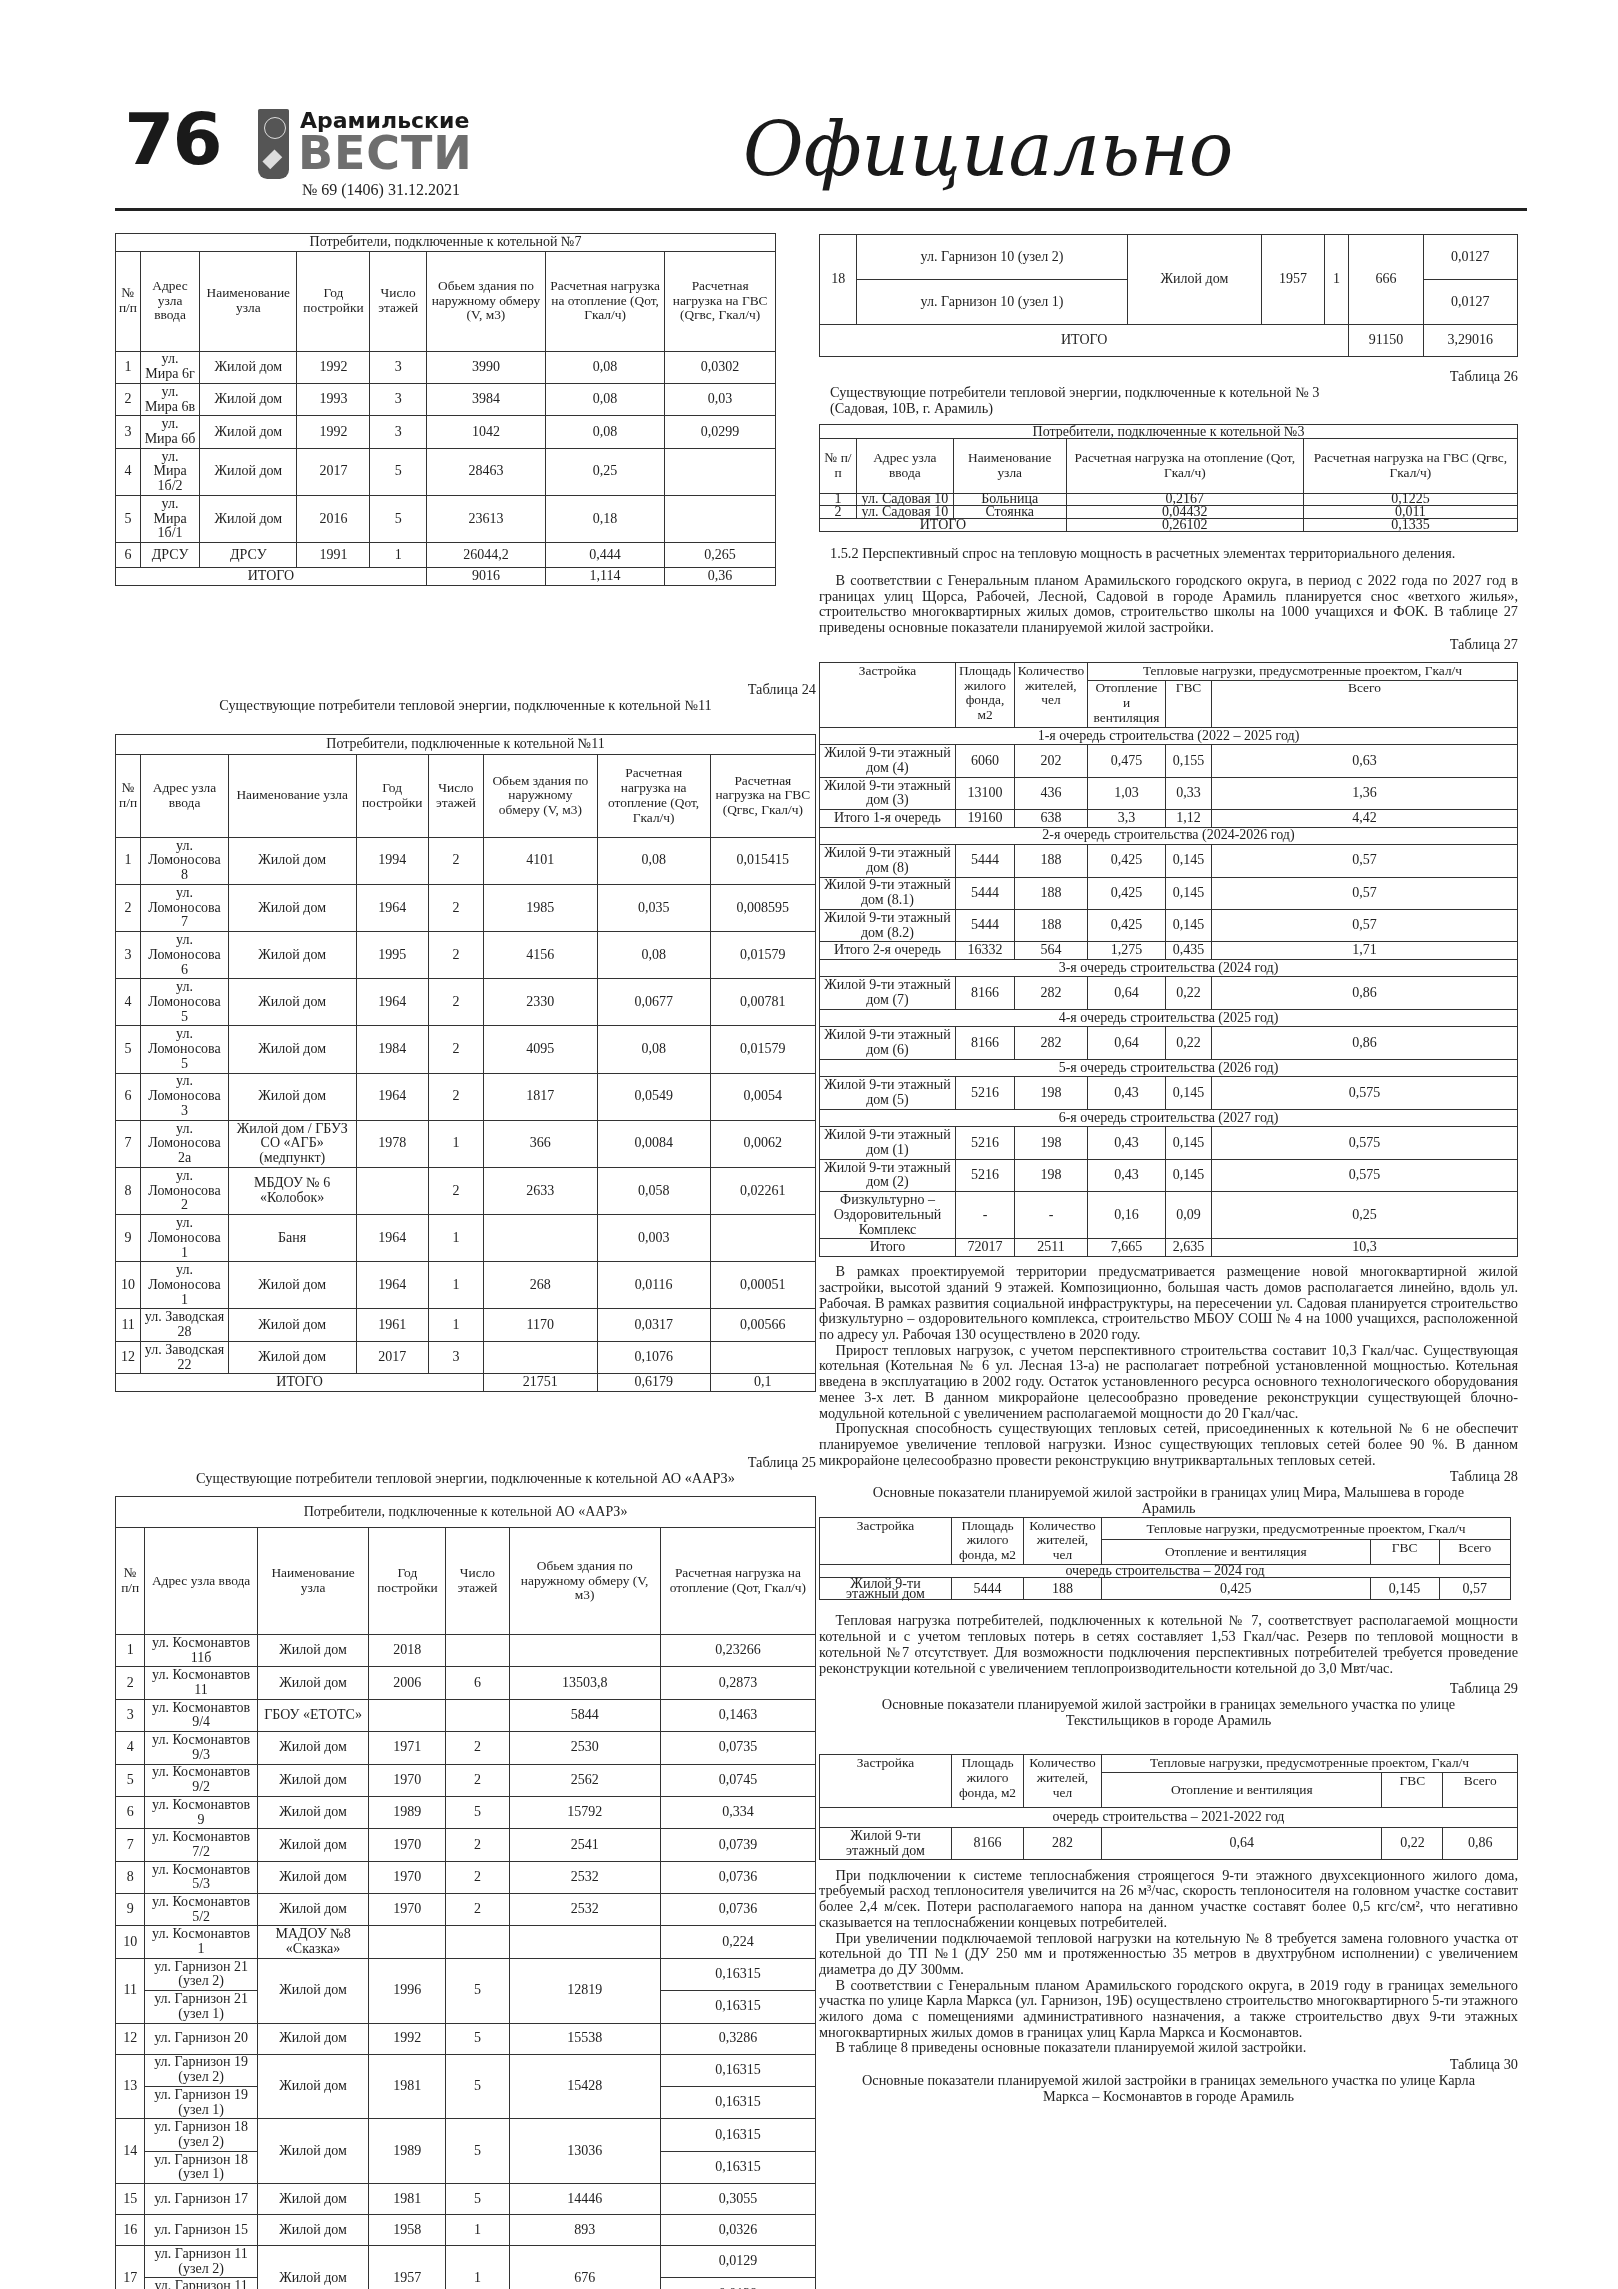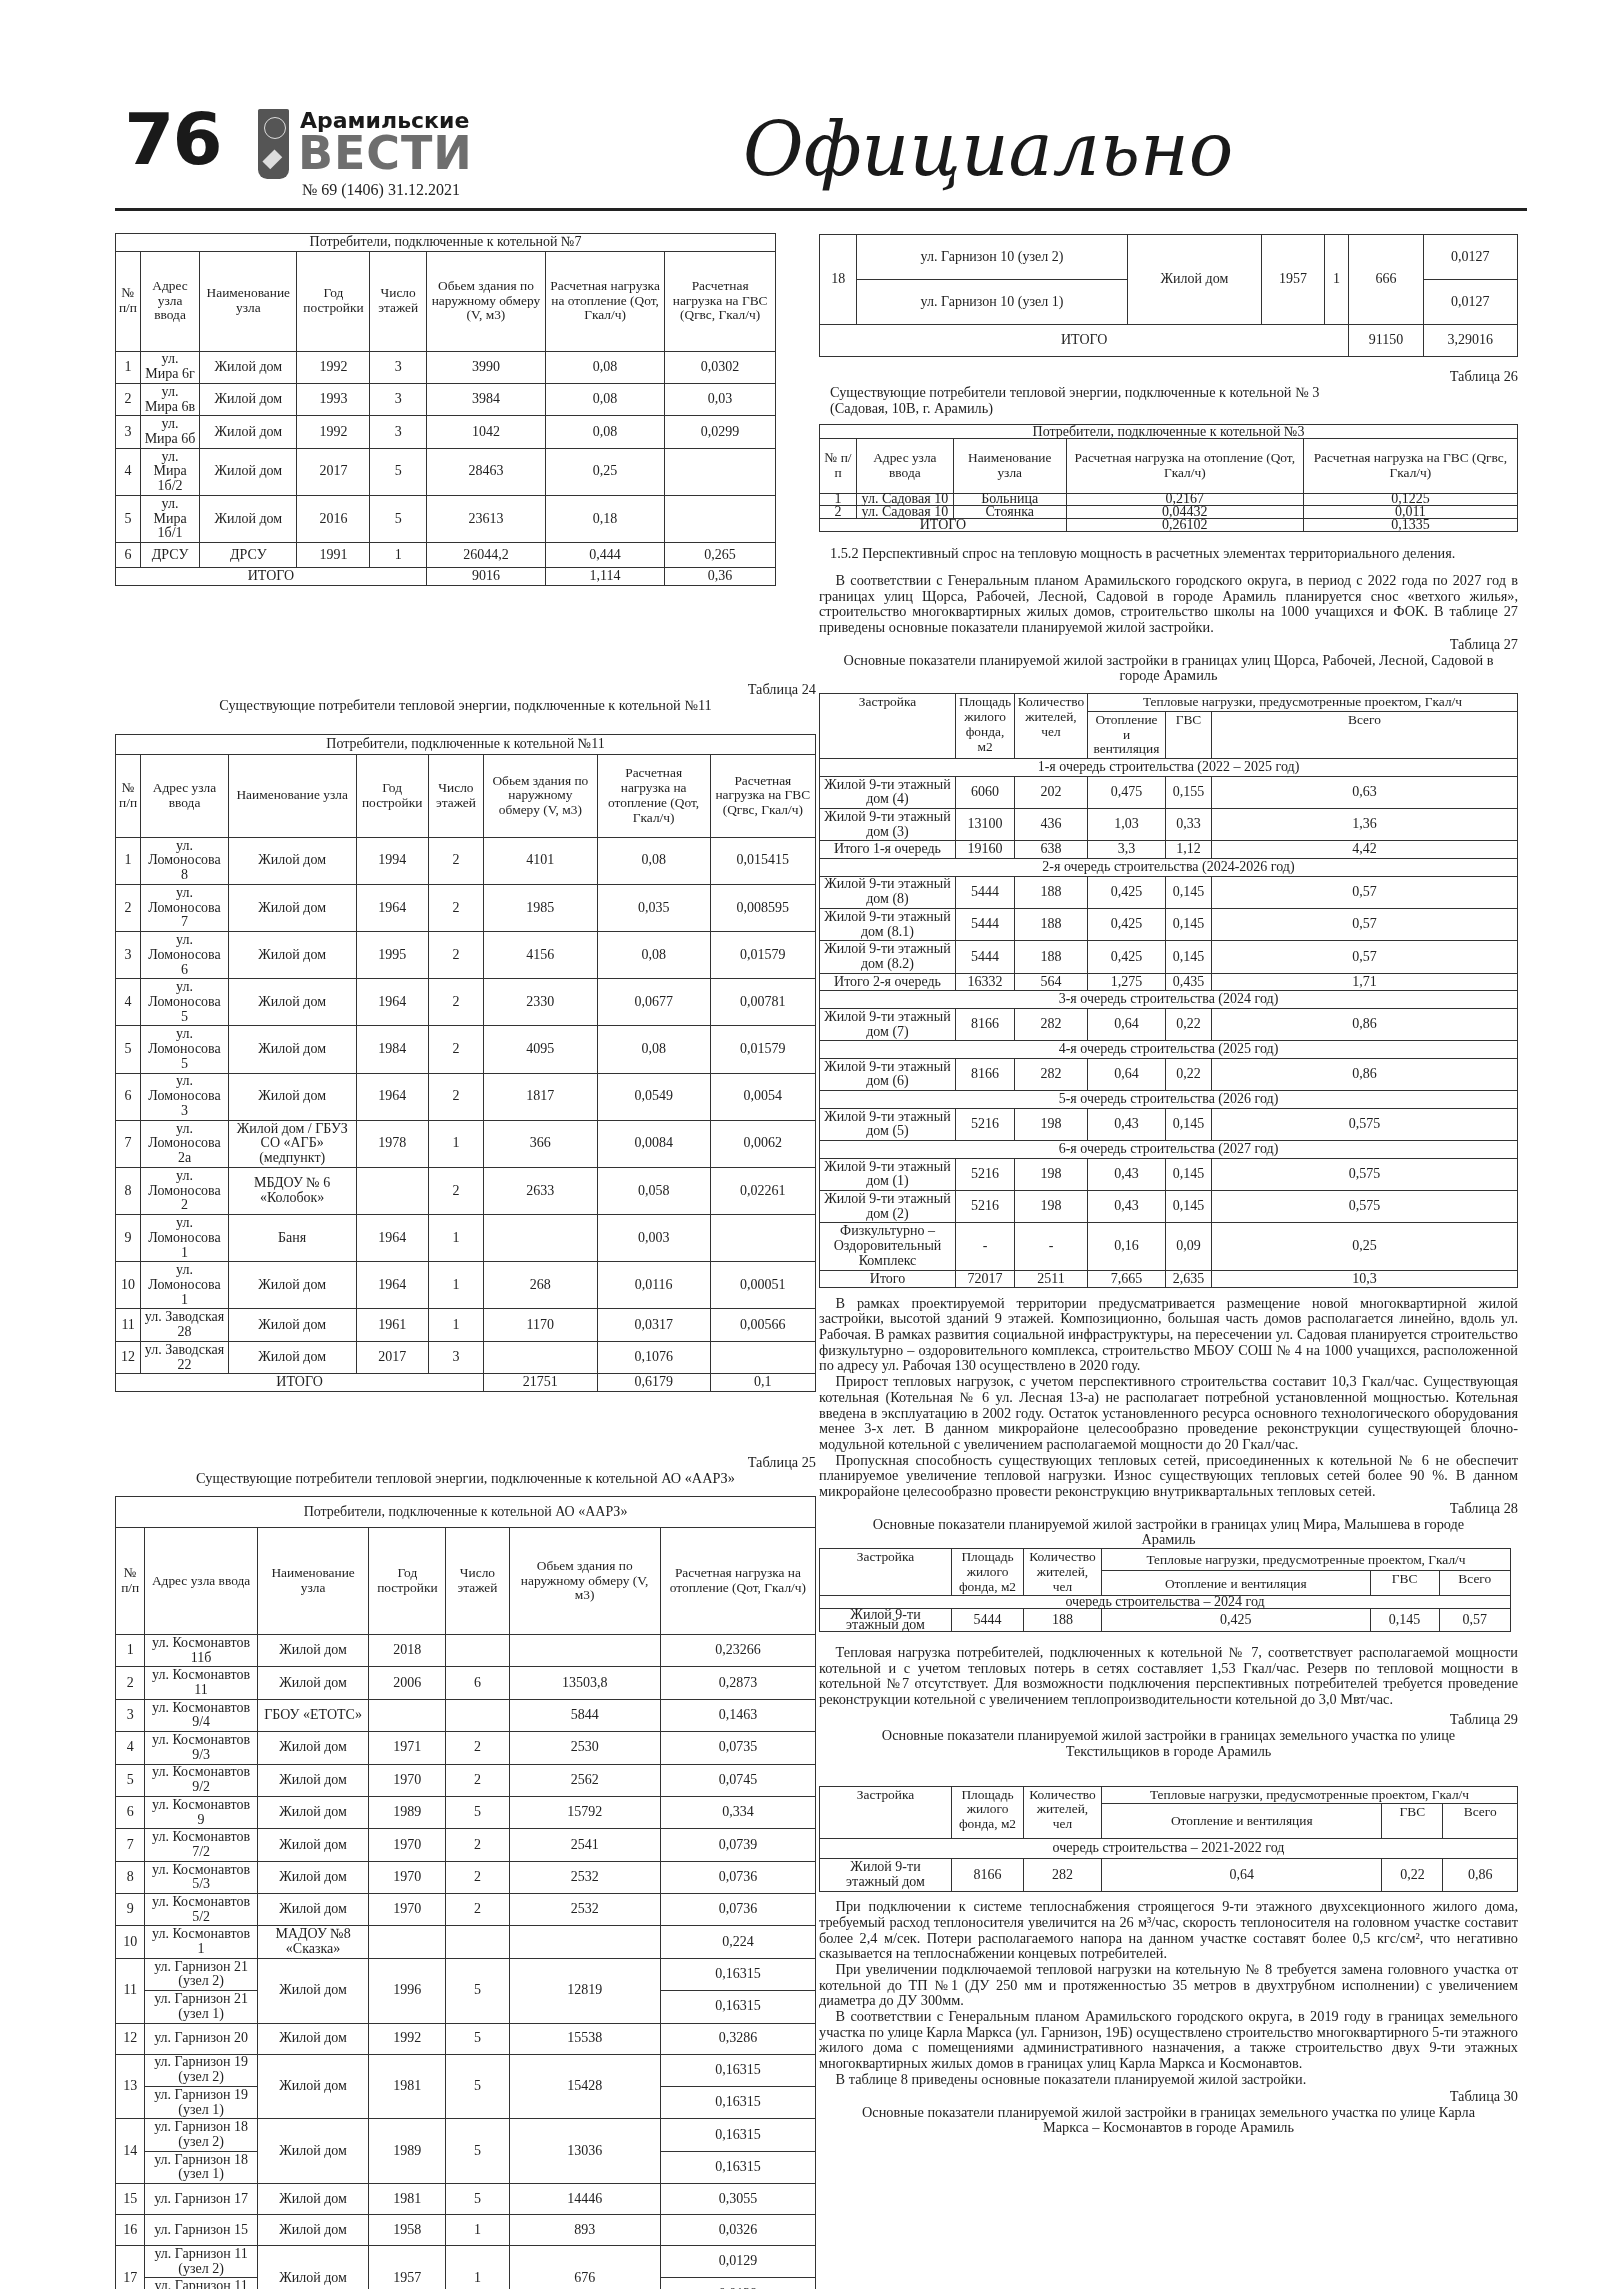--- a/index.html
+++ b/index.html
@@ -535,21 +535,20 @@
       <td colspan="3" style="line-height:10px;">ИТОГО</td>
       <td style="line-height:10px;">0,26102</td>
       <td style="line-height:10px;">0,1335</td>
     </tr>
   </tbody>
     </table>
 
   <div class="sec-head">1.5.2 Перспективный спрос на тепловую мощность в расчетных элементах территориального деления.</div>
   <p class="body">В соответствии с Генеральным планом Арамильского городского округа, в период с 2022 года по 2027 год в границах улиц Щорса, Рабочей, Лесной, Садовой в городе Арамиль планируется снос «ветхого жилья», строительство многоквартирных жилых домов, строительство школы на 1000 учащихся и ФОК. В таблице 27 приведены основные показатели планируемой жилой застройки.</p>
   <div class="cap-right" style="margin-top:0;">Таблица 27</div>
-  <div class="cap-center" style="padding:0 18.5px;">Основные показатели планируемой жилой застройки в границах улиц Щорса, Рабочей, Лесной, Садовой в городе Арамиль</div>
   <div style="height:9.2px"></div>
   <table>
     <tbody>
         <tr>
       <th rowspan="2" style="vertical-align:top; width:136px;">Застройка</th>
       <th rowspan="2" style="vertical-align:top; width:59px;">Площадь жилого фонда, м2</th>
       <th rowspan="2" style="vertical-align:top; width:72px;">Количество жителей, чел</th>
       <th colspan="3">Тепловые нагрузки, предусмотренные проектом, Гкал/ч</th>
     </tr>
     <tr>

